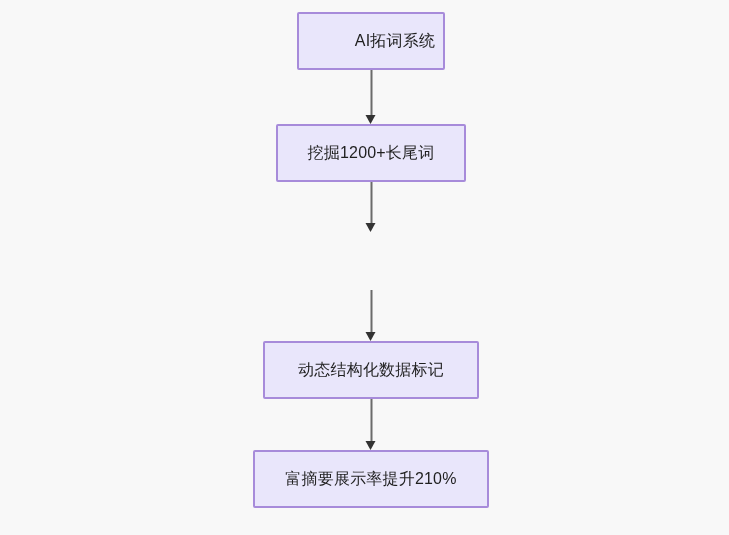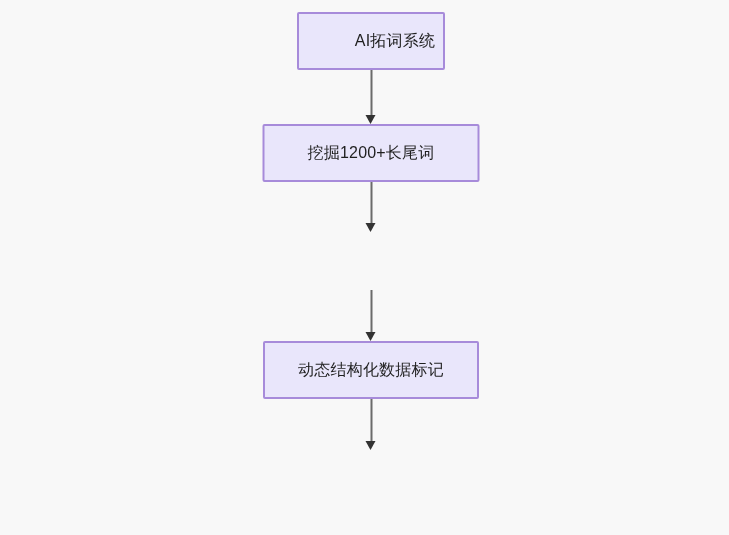--- a/index.html
+++ b/index.html
@@ -84,23 +84,26 @@
 
   <div class="edge" style="left:371px; top:399px; height:51px;">
     <div class="edge-line" style="height:42px;"></div>
     <div class="edge-arrow"></div>
   </div>
 
   <div class="node" style="left:371px; top:12px; width:148px; height:58px;padding-left:48px;">
     <span class="node-label">AI拓词系统</span>
   </div>
 
-  <div class="node" style="left:371px; top:124px; width:217px; height:58px;">
+  <div class="node" style="left:371px; top:124px; width:190px; height:58px;">
     <span class="node-label">挖掘1200+长尾词</span>
   </div>
 
 
   <div class="node" style="left:371px; top:341px; width:216px; height:58px;">
     <span class="node-label">动态结构化数据标记</span>
   </div>
 
+  <div class="node" style="left:371px; top:450px; width:236px; height:58px;">
+    <span class="node-label">富摘要展示率提升210%</span>
+  </div>
 
 </div>
 
 </body></html>

